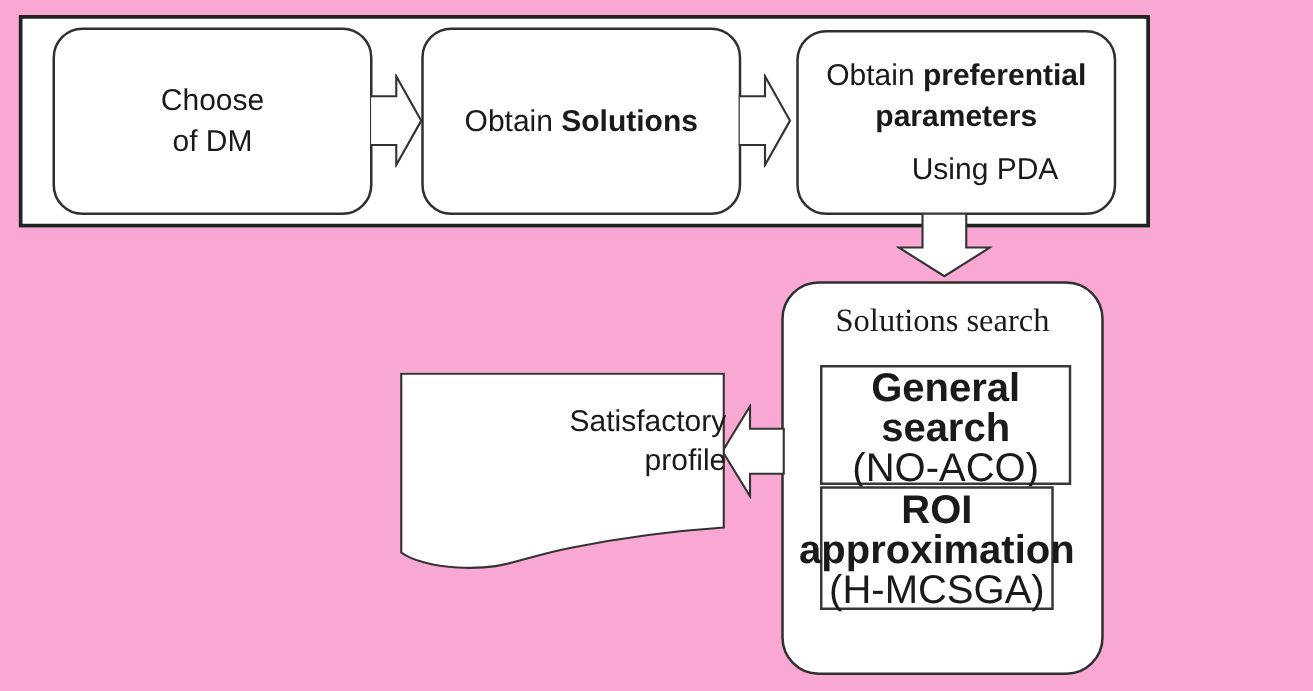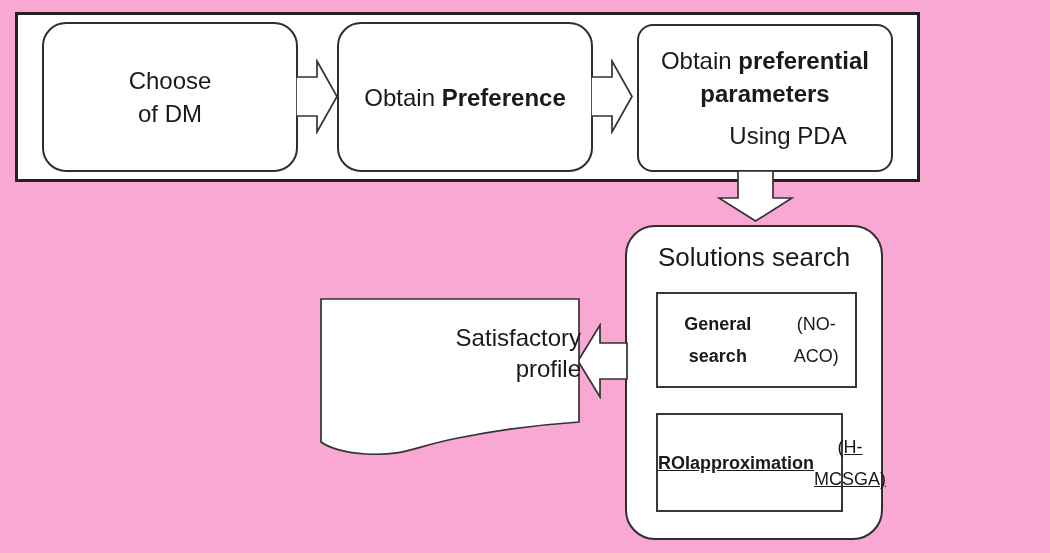--- a/index.html
+++ b/index.html
@@ -30,56 +30,56 @@
     display: flex;
     flex-direction: column;
     align-items: center;
     justify-content: center;
     text-align: center;
     font-size: 24px;
     line-height: 33px;
   }
   .pbox1 { left: 42px;  top: 22px; width: 256px; height: 150px; }
   .pbox2 { left: 337px; top: 22px; width: 256px; height: 150px; }
-  .pbox3 { left: 637px; top: 24px; width: 256px; height: 148px; border-radius: 16px; }
+  .pbox3 { left: 637px; top: 24px; width: 256px; height: 148px; }
   .bold { font-weight: bold; }
   .gap-top { margin-top: 9px; margin-left: 46px; }
 
   
   .side-label {
     left: 928px; top: 63px; width: 118px;
     font-size: 23px; line-height: 29px;
     font-weight: bold; font-style: italic;
     text-align: left;
   }
 
   
   .solutions {
     left: 625px; top: 225px; width: 258px; height: 315px;
     border: 2px solid #2f2f2f;
     border-radius: 30px;
     background: #ffffff;
   }
   .solutions-title {
     position: absolute; left: 0; top: 14px; width: 100%;
-    text-align: center; font-size: 26px; line-height: 32px;
+    text-align: center; font-size: 26px; line-height: 32px; font-family: Liberation Serif, serif;
   }
   .subbox {
     border: 2px solid #383838;
     background: #ffffff;
     display: flex;
-    flex-direction: row;
+    flex-direction: column;
     align-items: center;
     justify-content: space-between;
     text-align: center;
-    font-size: 18px;
+    font-size: 32px;
     line-height: 32px;
   }
   .subbox-general { left: 656px; top: 292px; width: 201px; height: 96px; }
-  .subbox-roi     { left: 656px; top: 413px; width: 187px; height: 99px; text-decoration: underline; }
+  .subbox-roi     { left: 656px; top: 389px; width: 187px; height: 99px; }
 
   
   .document { left: 320px; top: 298px; width: 261px; height: 162px; }
   .document svg { position: absolute; left: 0; top: 0; }
   .document-text {
     position: absolute; left: 0; top: 0; width: 100%; height: 100%;
     display: flex; flex-direction: column; align-items: flex-end;
     justify-content: flex-start; padding-top: 24px;
     text-align: center; font-size: 24px; line-height: 31px;
   }
@@ -98,21 +98,21 @@
   <div class="abs pbox pbox1">
     <span>Choose</span>
     <span>of DM</span>
   </div>
 
   <svg class="abs arrow-svg" style="left:296px; top:59px;" width="43" height="75" viewBox="0 0 43 75">
     <polygon points="0,18 21,18 21,2 41,37.5 21,73 21,57 0,57"></polygon>
   </svg>
 
   <div class="abs pbox pbox2">
-    <span><span>Obtain </span><span class="bold">Preference</span></span>
+    <span><span>Obtain </span><span class="bold">Solutions</span></span>
   </div>
 
   <svg class="abs arrow-svg" style="left:591px; top:59px;" width="43" height="75" viewBox="0 0 43 75">
     <polygon points="0,18 21,18 21,2 41,37.5 21,73 21,57 0,57"></polygon>
   </svg>
 
   <div class="abs pbox pbox3">
     <span><span>Obtain </span><span class="bold">preferential</span></span>
     <span class="bold">parameters</span>
     <span class="gap-top">Using PDA</span>

